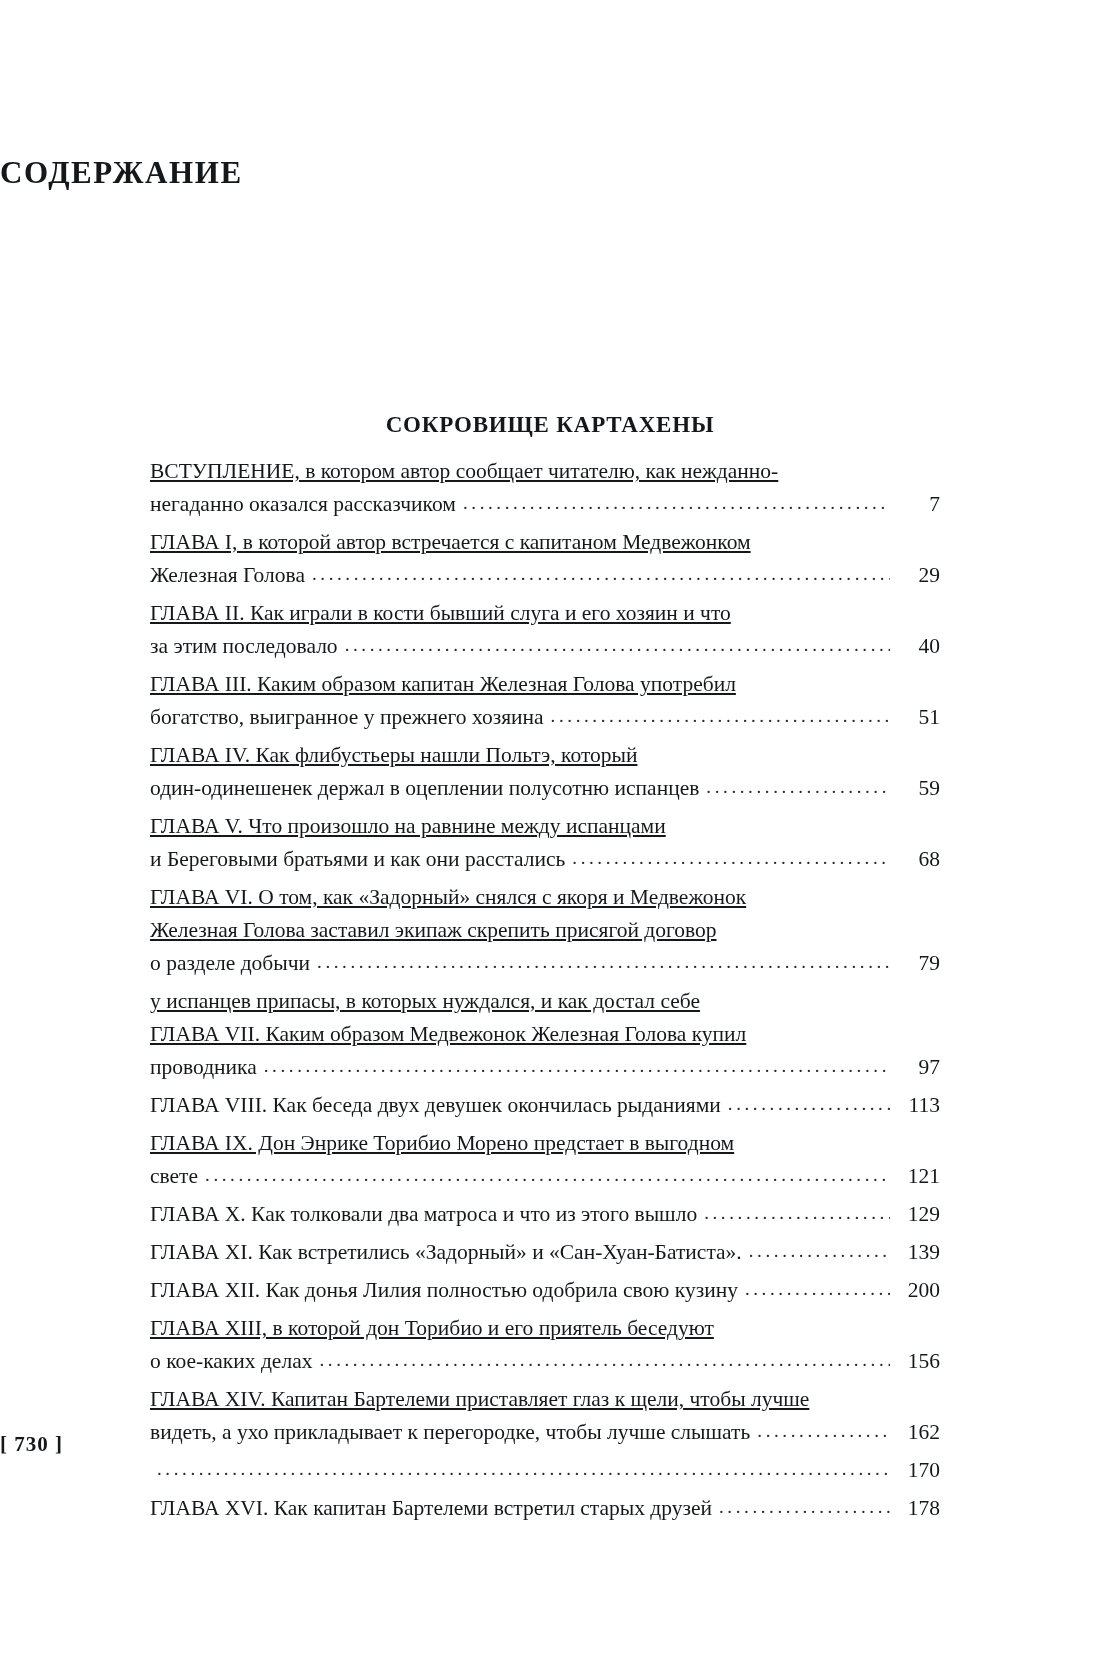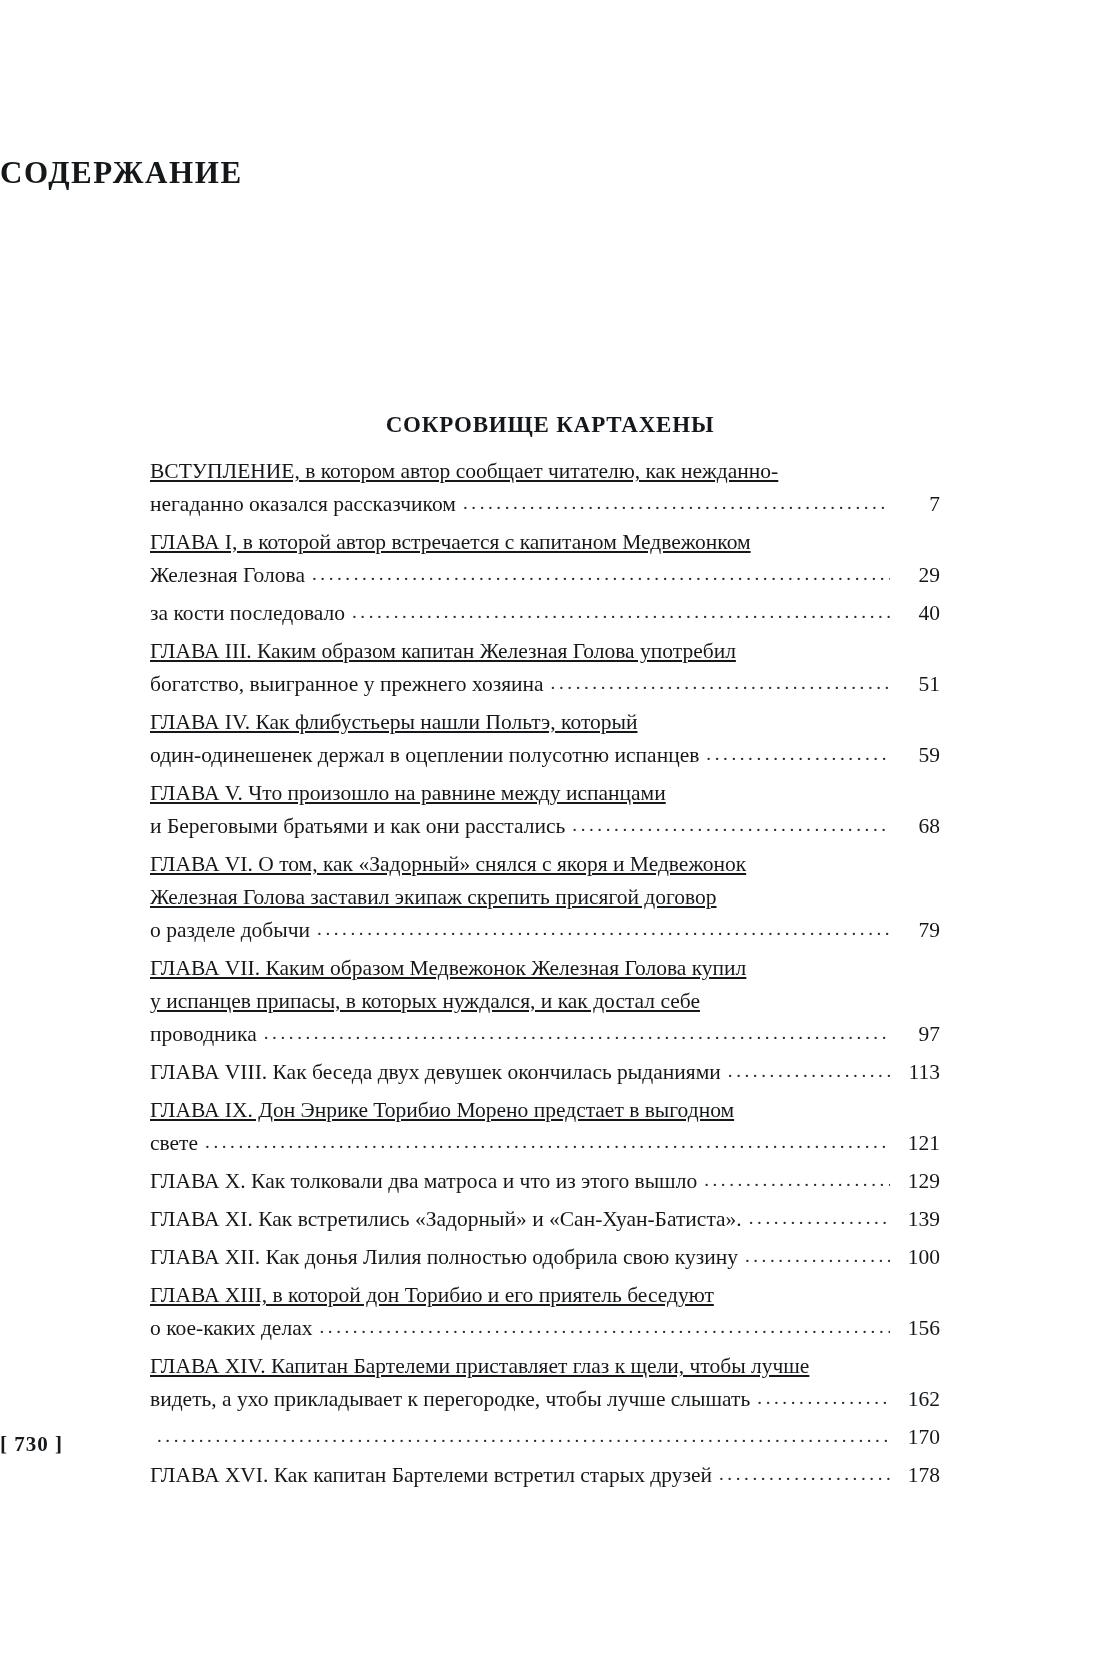--- a/index.html
+++ b/index.html
@@ -115,22 +115,23 @@
       </div>
       <div class="entry">
         <div class="line">ГЛАВА I, в которой автор встречается с капитаном Медвежонком</div>
         <div class="lastline">
           <span class="txt">Железная Голова</span>
           <span class="leader">................................................................................................................................................................</span>
           <span class="pagenum">29</span>
         </div>
       </div>
       <div class="entry">
-        <div class="lastline">
-          <span class="txt">за кости последовало</span>
+        <div class="line">ГЛАВА II. Как играли в кости бывший слуга и его хозяин и что</div>
+        <div class="lastline">
+          <span class="txt">за этим последовало</span>
           <span class="leader">................................................................................................................................................................</span>
           <span class="pagenum">40</span>
         </div>
       </div>
       <div class="entry">
         <div class="line">ГЛАВА III. Каким образом капитан Железная Голова употребил</div>
         <div class="lastline">
           <span class="txt">богатство, выигранное у прежнего хозяина</span>
           <span class="leader">................................................................................................................................................................</span>
           <span class="pagenum">51</span>
@@ -155,22 +156,22 @@
       <div class="entry">
         <div class="line">ГЛАВА VI. О том, как «Задорный» снялся с якоря и Медвежонок</div>
         <div class="line">Железная Голова заставил экипаж скрепить присягой договор</div>
         <div class="lastline">
           <span class="txt">о разделе добычи</span>
           <span class="leader">................................................................................................................................................................</span>
           <span class="pagenum">79</span>
         </div>
       </div>
       <div class="entry">
+        <div class="line">у испанцев припасы, в которых нуждался, и как достал себе</div>
         <div class="line">ГЛАВА VII. Каким образом Медвежонок Железная Голова купил</div>
-        <div class="line">у испанцев припасы, в которых нуждался, и как достал себе</div>
         <div class="lastline">
           <span class="txt">проводника</span>
           <span class="leader">................................................................................................................................................................</span>
           <span class="pagenum">97</span>
         </div>
       </div>
       <div class="entry">
         <div class="lastline">
           <span class="txt">ГЛАВА VIII. Как беседа двух девушек окончилась рыданиями</span>
           <span class="leader">................................................................................................................................................................</span>
@@ -196,21 +197,21 @@
         <div class="lastline">
           <span class="txt">ГЛАВА XI. Как встретились «Задорный» и «Сан-Хуан-Батиста».</span>
           <span class="leader">................................................................................................................................................................</span>
           <span class="pagenum">139</span>
         </div>
       </div>
       <div class="entry">
         <div class="lastline">
           <span class="txt">ГЛАВА XII. Как донья Лилия полностью одобрила свою кузину</span>
           <span class="leader">................................................................................................................................................................</span>
-          <span class="pagenum">100</span>
+          <span class="pagenum">200</span>
         </div>
       </div>
       <div class="entry">
         <div class="line">ГЛАВА XIII, в которой дон Торибио и его приятель беседуют</div>
         <div class="lastline">
           <span class="txt">о кое-каких делах</span>
           <span class="leader">................................................................................................................................................................</span>
           <span class="pagenum">156</span>
         </div>
       </div>

